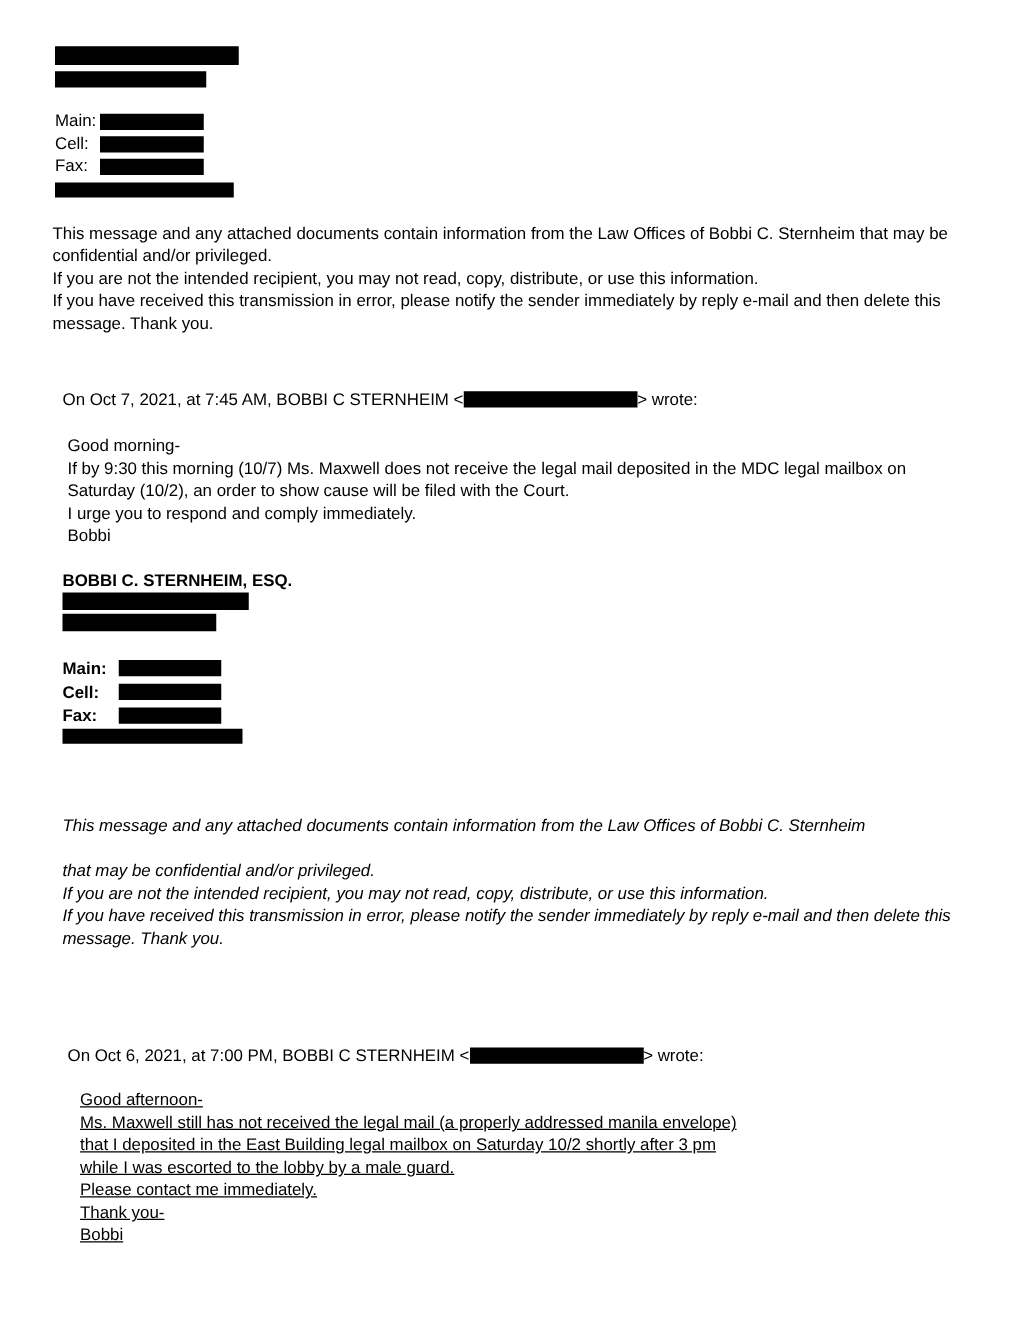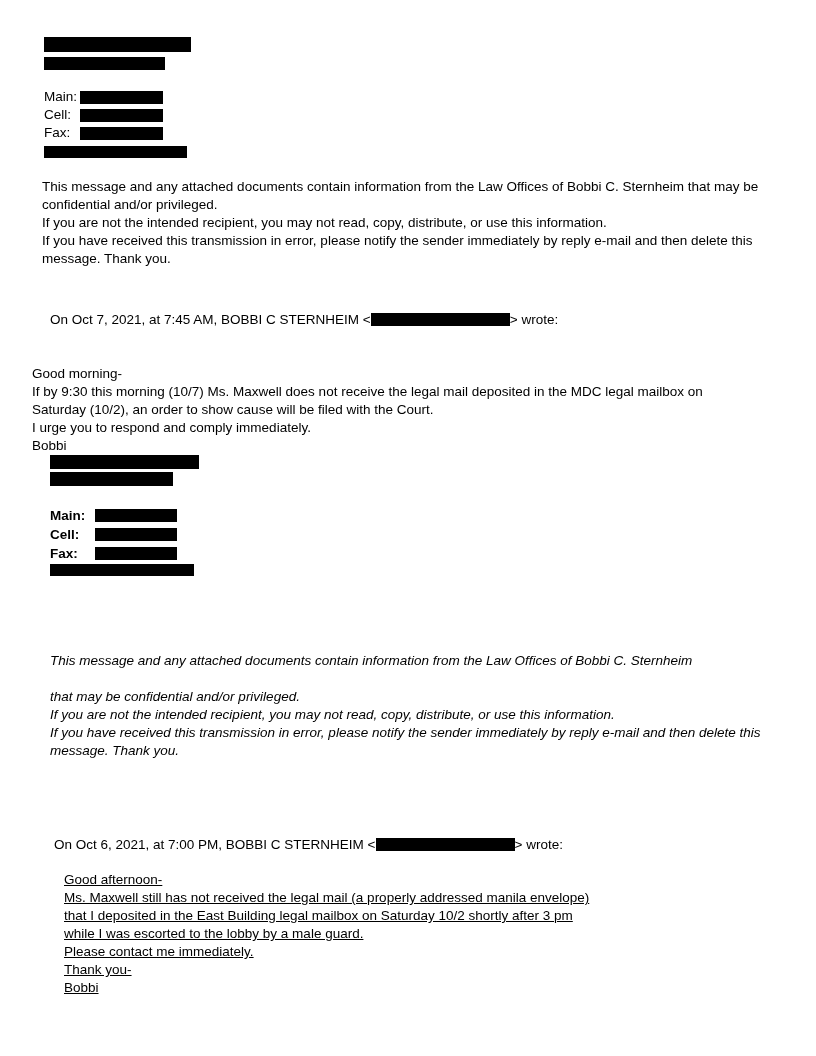--- a/index.html
+++ b/index.html
@@ -51,27 +51,28 @@
   </section>
 
   <section class="abs pre" style="left:42px; top:178px; width:730px;">This message and any attached documents contain information from the Law Offices of Bobbi C. Sternheim that may be
 confidential and/or privileged.
 If you are not the intended recipient, you may not read, copy, distribute, or use this information.
 If you have received this transmission in error, please notify the sender immediately by reply e-mail and then delete this
 message. Thank you.</section>
 
   <section class="abs" style="left:50px; top:311px;text-align:right;"><span>On Oct 7, 2021, at 7:45 AM, BOBBI C STERNHEIM &lt;</span><span class="redact inlinebar"></span><span>&gt; wrote:</span></section>
 
-  <section class="abs pre" style="left:32px; top:348px; width:730px;margin-top:17px;">Good morning-
+  <section class="abs pre" style="left:54px; top:348px; width:730px;">Good morning-
 If by 9:30 this morning (10/7) Ms. Maxwell does not receive the legal mail deposited in the MDC legal mailbox on
 Saturday (10/2), an order to show cause will be filed with the Court.
 I urge you to respond and comply immediately.
 Bobbi</section>
 
   <section class="abs" style="left:50px; top:455px;">
+    <div class="sigline">BOBBI C. STERNHEIM, ESQ.</div>
     <div class="redact bar" style="width:149px; height:14px;"></div>
     <div class="redact bar" style="width:123px; height:14px; margin-top:3px;"></div>
     <div style="margin-top:20px;">
       <div class="sigrow">
         <span class="clbl">Main:</span>
         <span class="redact" style="width:82px; height:13px;"></span>
       </div>
       <div class="sigrow">
         <span class="clbl">Cell:</span>
         <span class="redact" style="width:82px; height:13px;"></span>

